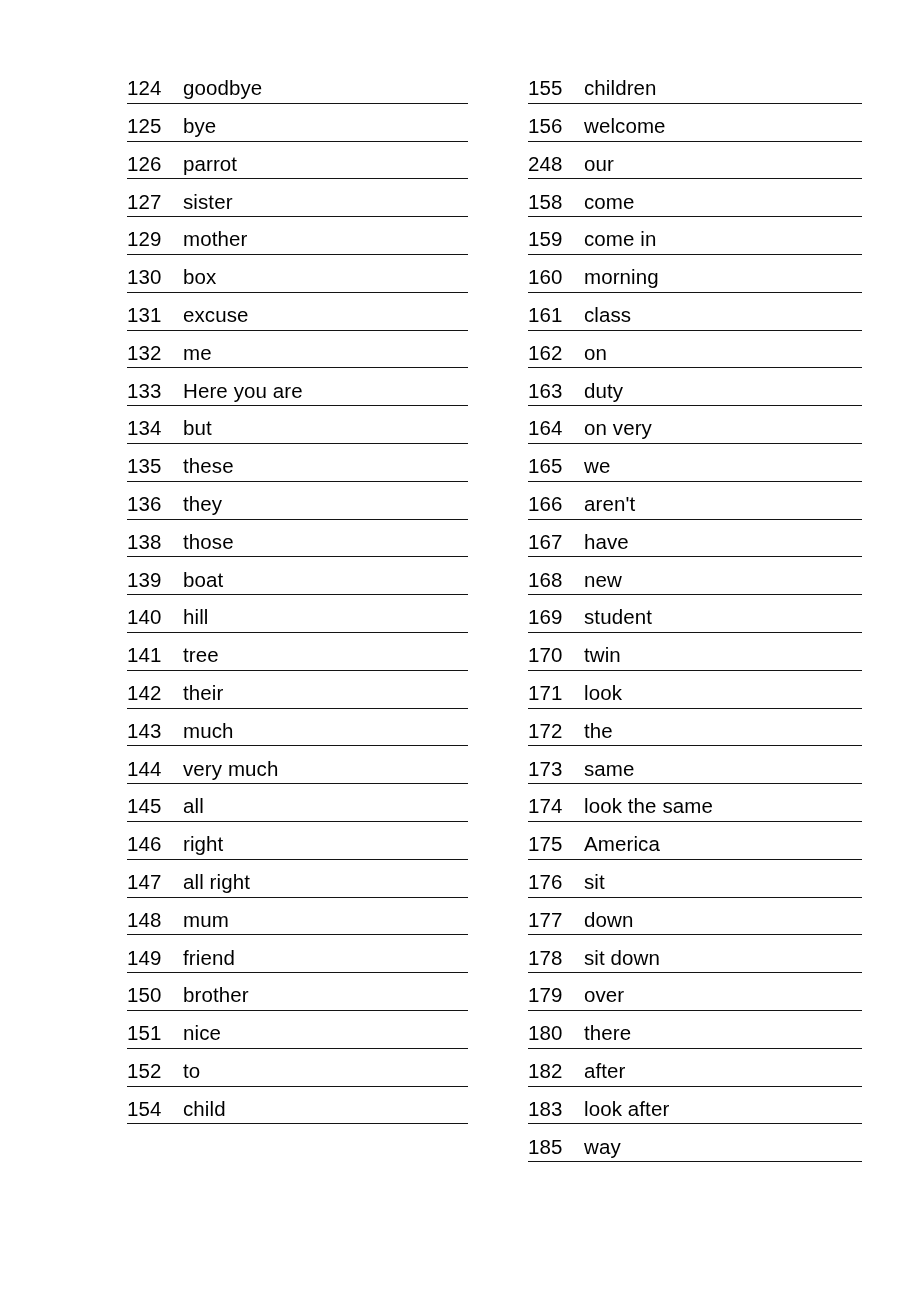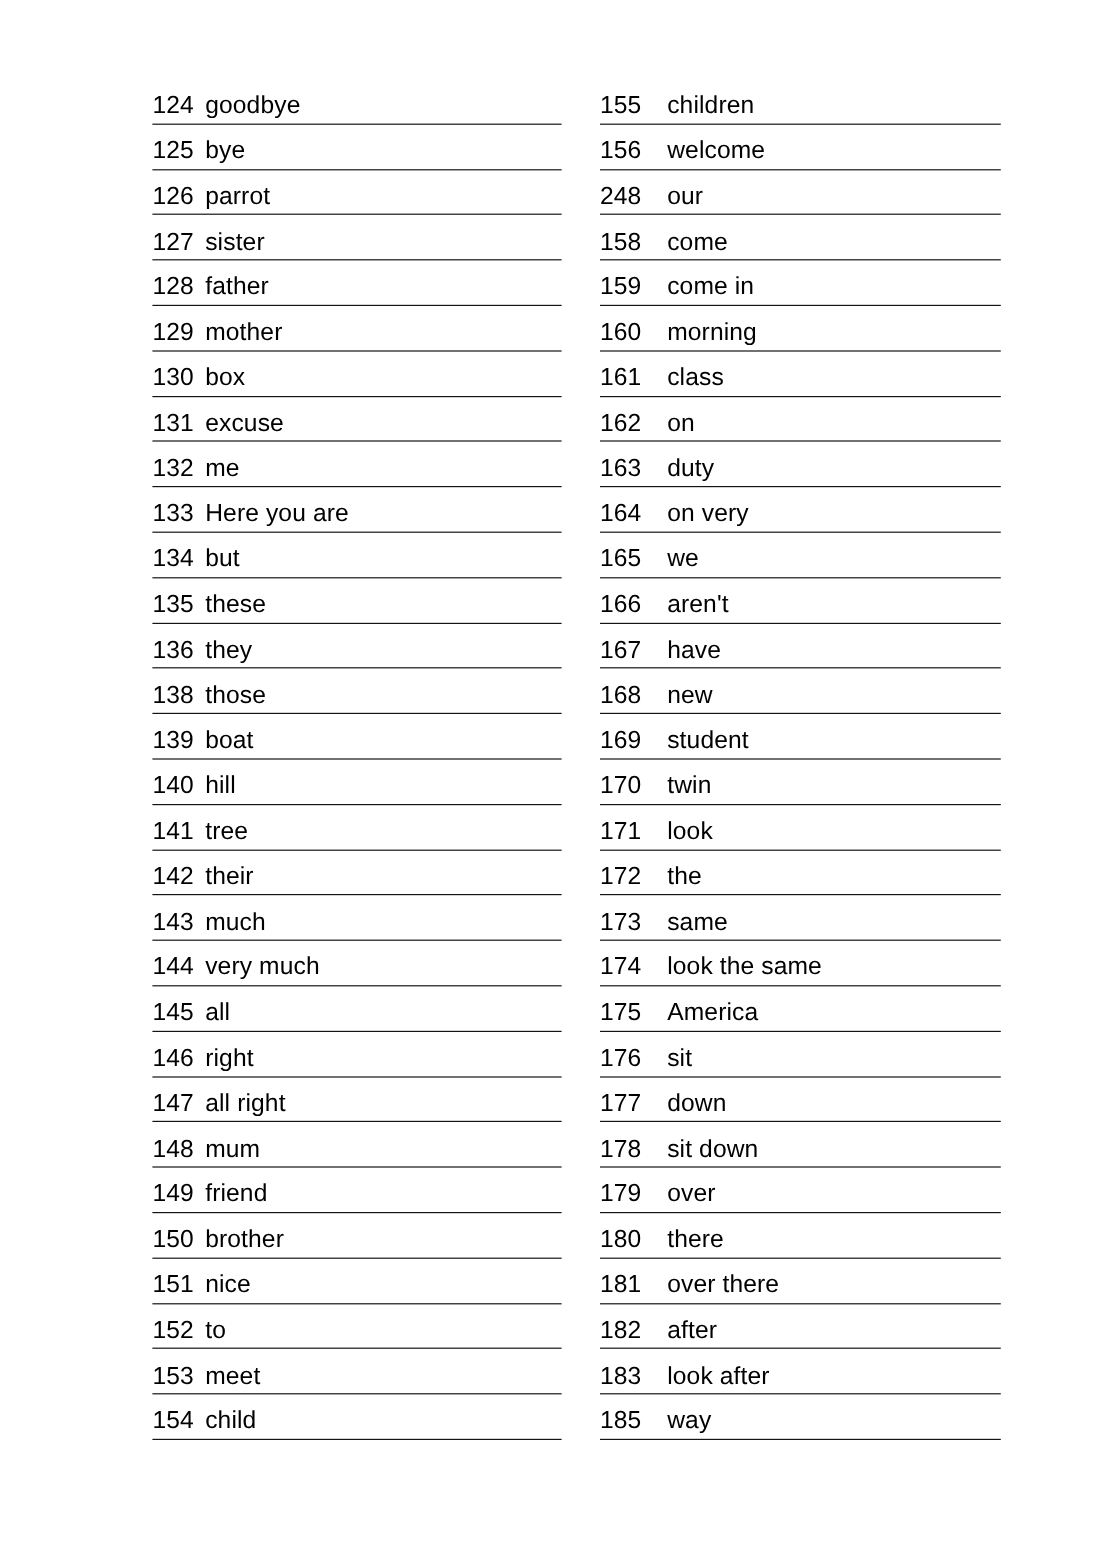--- a/index.html
+++ b/index.html
@@ -33,21 +33,21 @@
     top: 0;
     width: 920px;
     height: 1302px;
   }
 
   .wordcol {
     position: absolute;
     top: 66px;
   }
   .wordcol.left  { left: 127px; width: 341px; }
-  .wordcol.right { left: 500px; width: 334px; }
+  .wordcol.right { left: 528px; width: 334px; }
 
   .entry {
     position: relative;
     height: 37.8px;
     box-sizing: border-box;
     border-bottom: 1.6px solid #141414;
     white-space: nowrap;
   }
 
   .entry .num {
@@ -59,21 +59,21 @@
     letter-spacing: 0.1px;
   }
 
   .entry .word {
     position: absolute;
     bottom: 4px;
     font-size: 20.5px;
     line-height: 1;
     letter-spacing: 0.1px;
   }
-  .wordcol.left  .entry .word { left: 44px; }
+  .wordcol.left  .entry .word { left: 56px; }
   .wordcol.right .entry .word { left: 56px; }
 </style>
 </head>
 <body>
 
 <div id="page">
   <div class="columns">
 
     <div class="wordcol left" id="col-left">
         <div class="entry">
@@ -86,24 +86,20 @@
         </div>
         <div class="entry">
           <span class="num">126</span>
           <span class="word">parrot</span>
         </div>
         <div class="entry">
           <span class="num">127</span>
           <span class="word">sister</span>
         </div>
         <div class="entry">
-          <span class="num">128</span>
-          <span class="word">father</span>
-        </div>
-        <div class="entry">
           <span class="num">129</span>
           <span class="word">mother</span>
         </div>
         <div class="entry">
           <span class="num">130</span>
           <span class="word">box</span>
         </div>
         <div class="entry">
           <span class="num">131</span>
           <span class="word">excuse</span>
@@ -182,24 +178,20 @@
         </div>
         <div class="entry">
           <span class="num">151</span>
           <span class="word">nice</span>
         </div>
         <div class="entry">
           <span class="num">152</span>
           <span class="word">to</span>
         </div>
         <div class="entry">
-          <span class="num">153</span>
-          <span class="word">meet</span>
-        </div>
-        <div class="entry">
           <span class="num">154</span>
           <span class="word">child</span>
         </div>
       </div>
 
     <div class="wordcol right" id="col-right">
         <div class="entry">
           <span class="num">155</span>
           <span class="word">children</span>
         </div>
@@ -297,24 +289,20 @@
         </div>
         <div class="entry">
           <span class="num">179</span>
           <span class="word">over</span>
         </div>
         <div class="entry">
           <span class="num">180</span>
           <span class="word">there</span>
         </div>
         <div class="entry">
-          <span class="num">181</span>
-          <span class="word">over there</span>
-        </div>
-        <div class="entry">
           <span class="num">182</span>
           <span class="word">after</span>
         </div>
         <div class="entry">
           <span class="num">183</span>
           <span class="word">look after</span>
         </div>
         <div class="entry">
           <span class="num">185</span>
           <span class="word">way</span>

